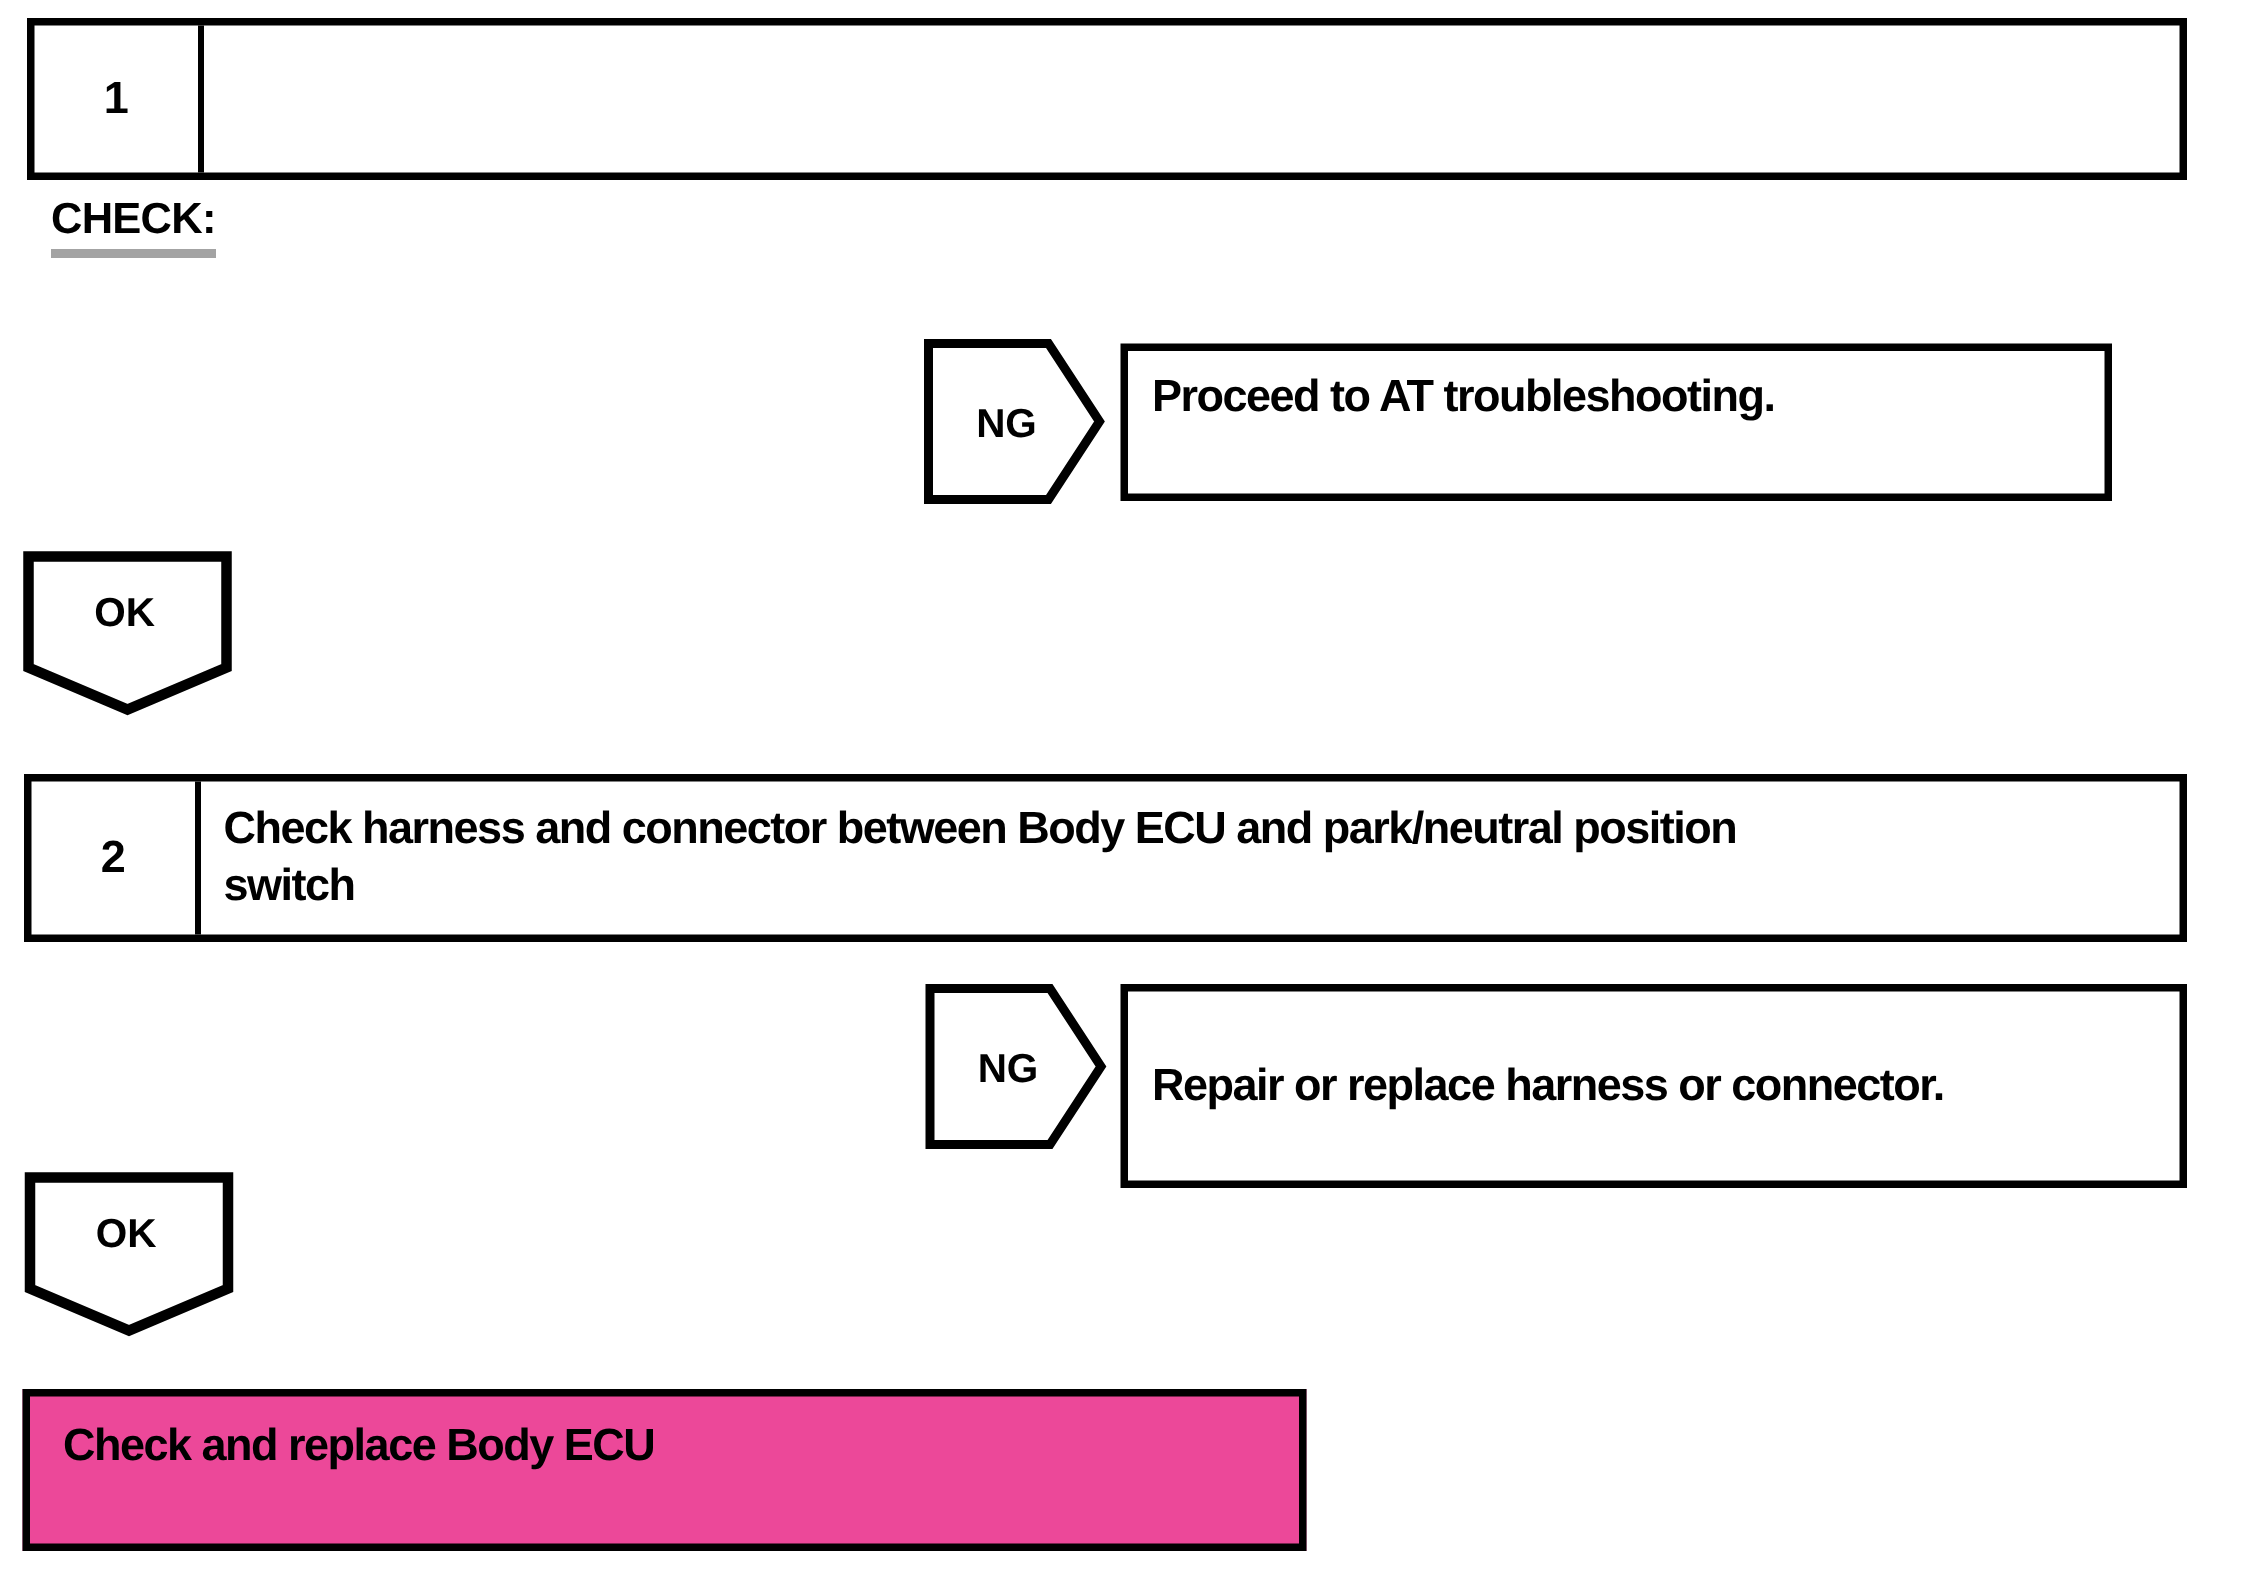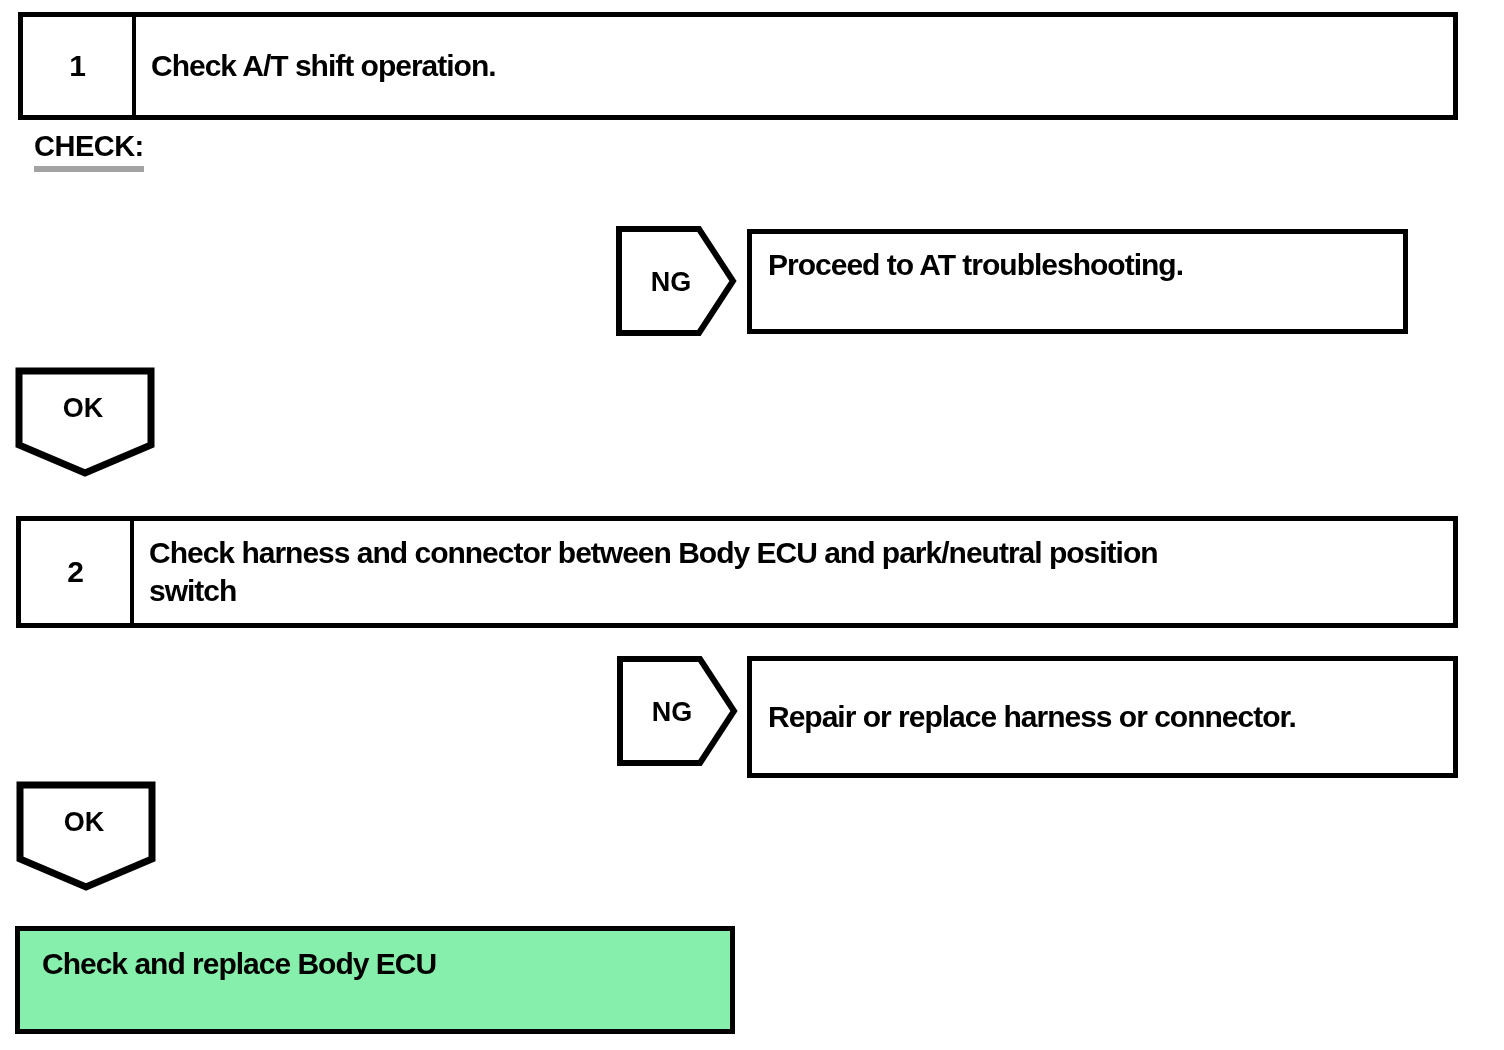--- a/index.html
+++ b/index.html
@@ -73,40 +73,39 @@
     position: absolute;
     border: 5px solid #000;
     background: #fff;
     display: flex;
     padding-left: 16px; padding-right: 14px;
     font-size: 30px; font-weight: bold; letter-spacing: -1px;
   }
   .v-top    { align-items: flex-start; padding-top: 14px; }
   .v-center { align-items: center; }
   #ngbox1 { left: 747px; top: 229px; width: 661px; height: 105px; }
-  #ngbox2 { left: 747px; top: 656px; width: 711px; height: 122px; }
+  #ngbox2 { left: 747px; top: 656px; width: 711px; height: 136px; }
 
   
   .final-box {
     position: absolute;
-    left: 15px; top: 926px; width: 720px; height: 108px;
+    left: 15px; top: 926px; width: 856px; height: 108px;
     border: 5px solid #000;
-    background: #86efac;
+    background: #ec4899;
     padding: 16px 10px 0 22px;
     font-size: 30px; font-weight: bold; letter-spacing: -1px;
   }
 </style>
 </head>
 <body>
 
 <div id="page">
 
   <div class="step-box" id="step1">
     <div class="num-cell">1</div>
-    <div class="step-title">Check A/T shift operation.</div>
   </div>
 
   <div class="check-label">CHECK:</div>
 
   <svg class="shape" id="ng1" viewBox="0 0 120 110">
     <polygon class="poly ng-poly" points="3,3 83,3 117,55 83,107 3,107"></polygon>
     <text class="shape-text" x="55" y="56">NG</text>
   </svg>
   <div class="result-box v-top" id="ngbox1">
     <span>Proceed to AT troubleshooting.</span>

